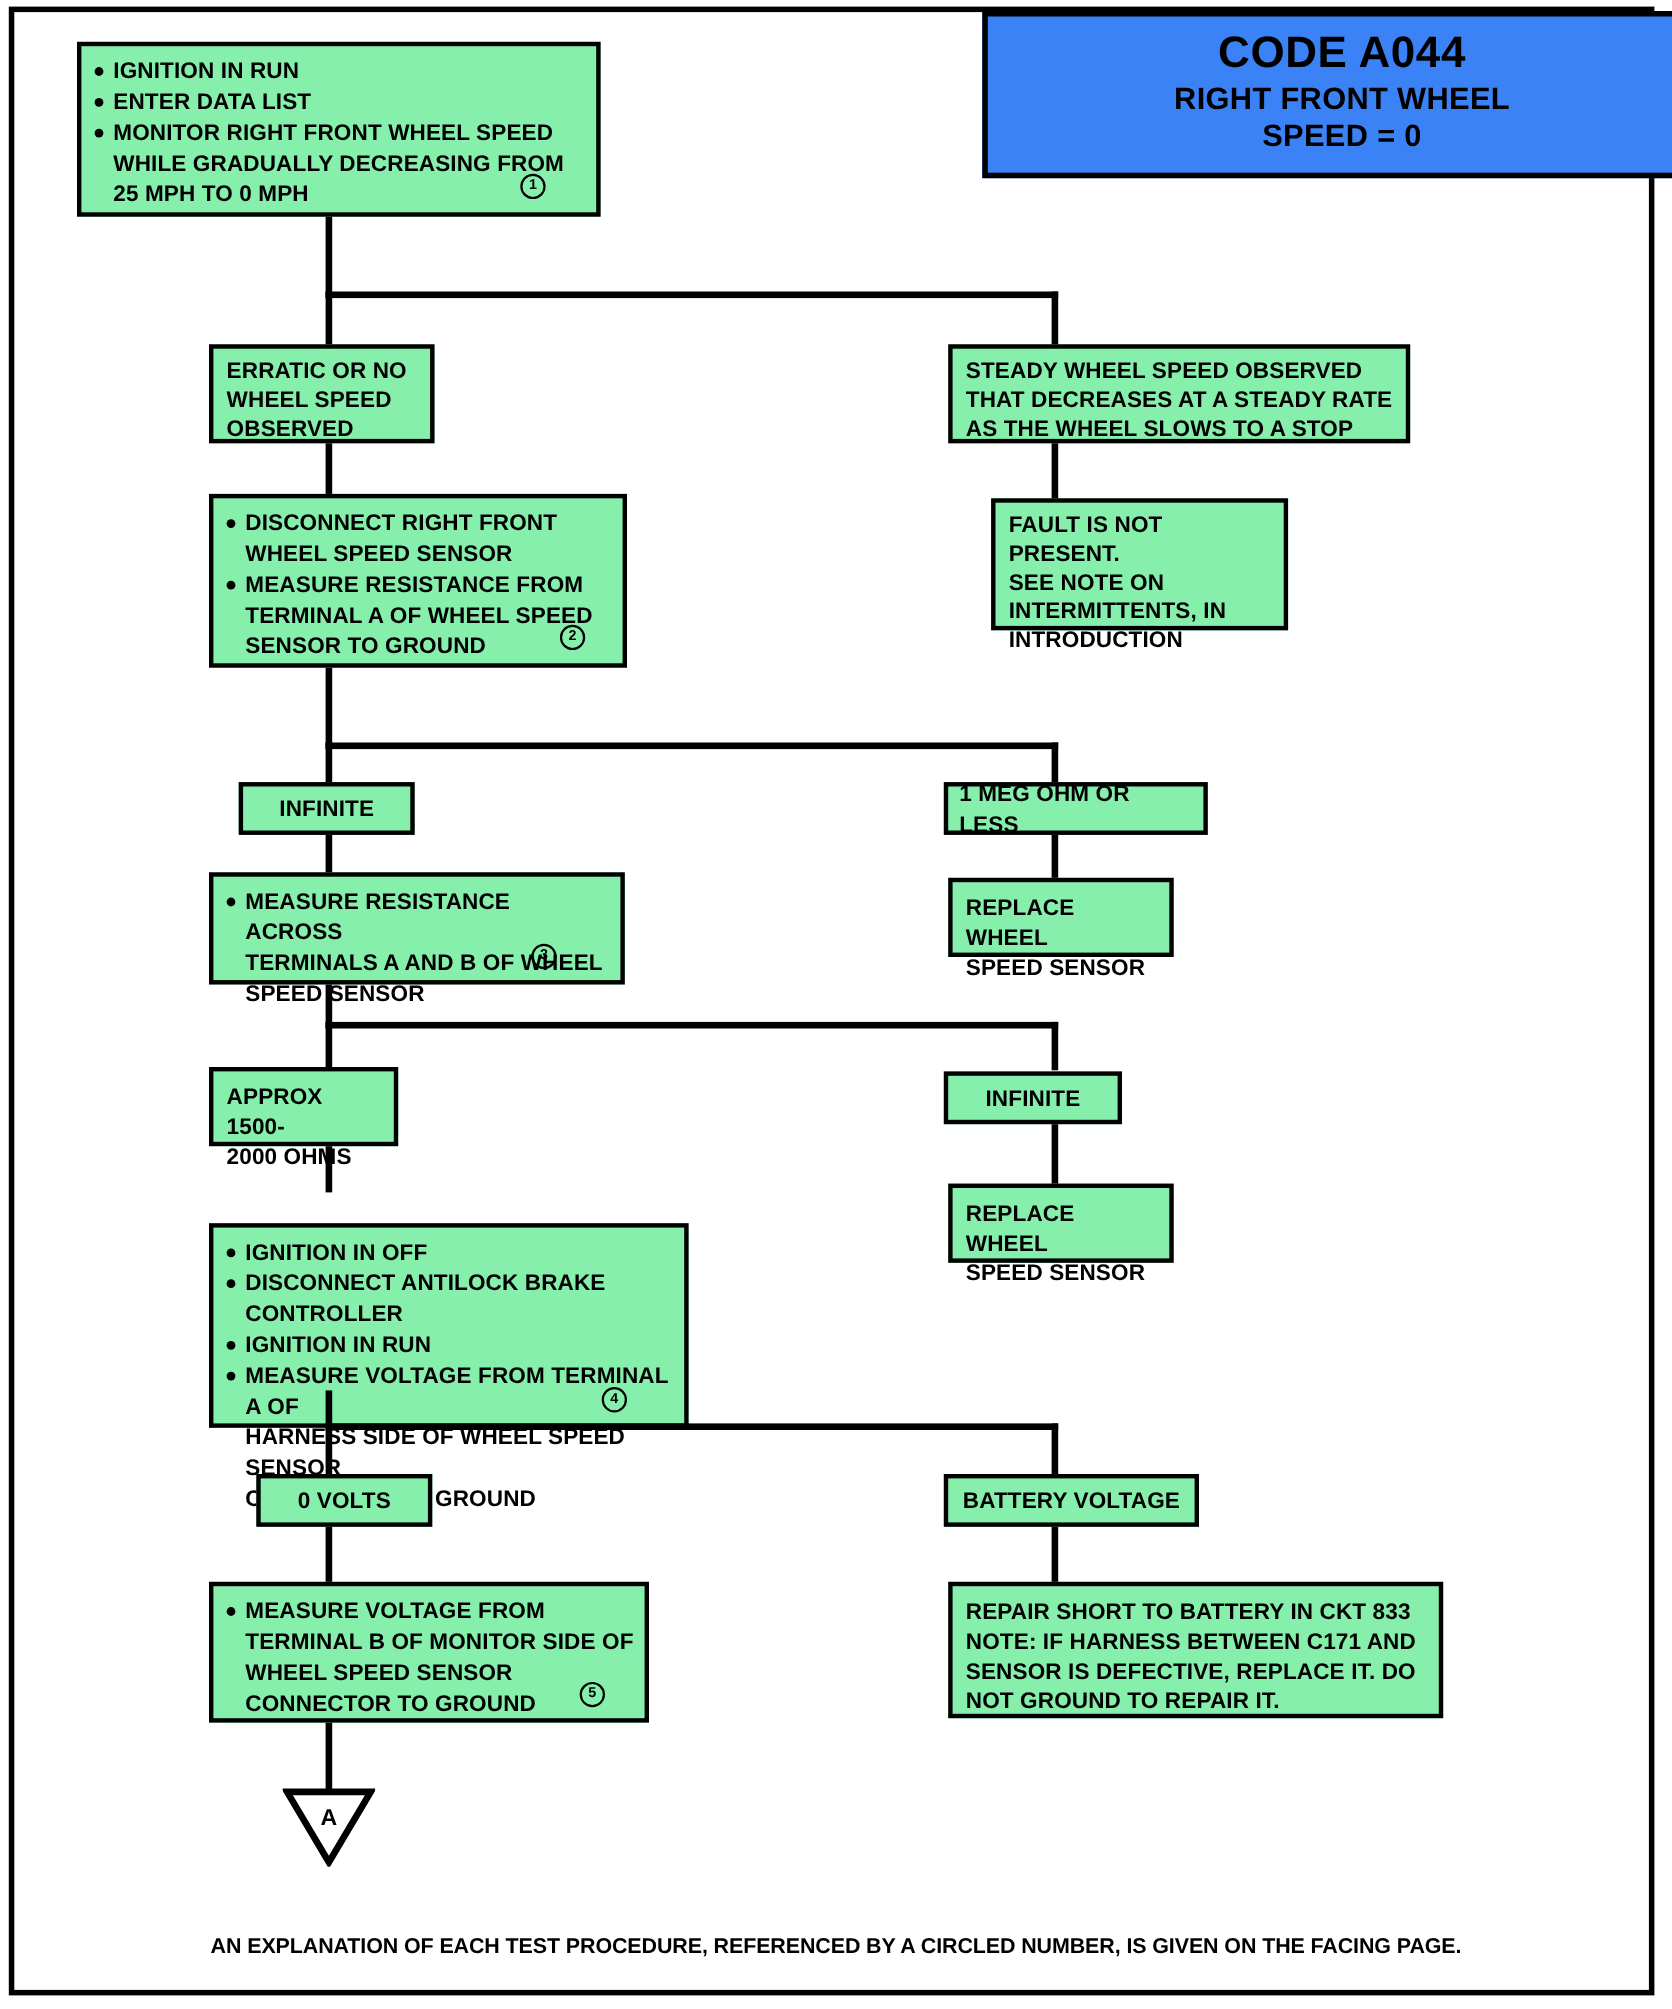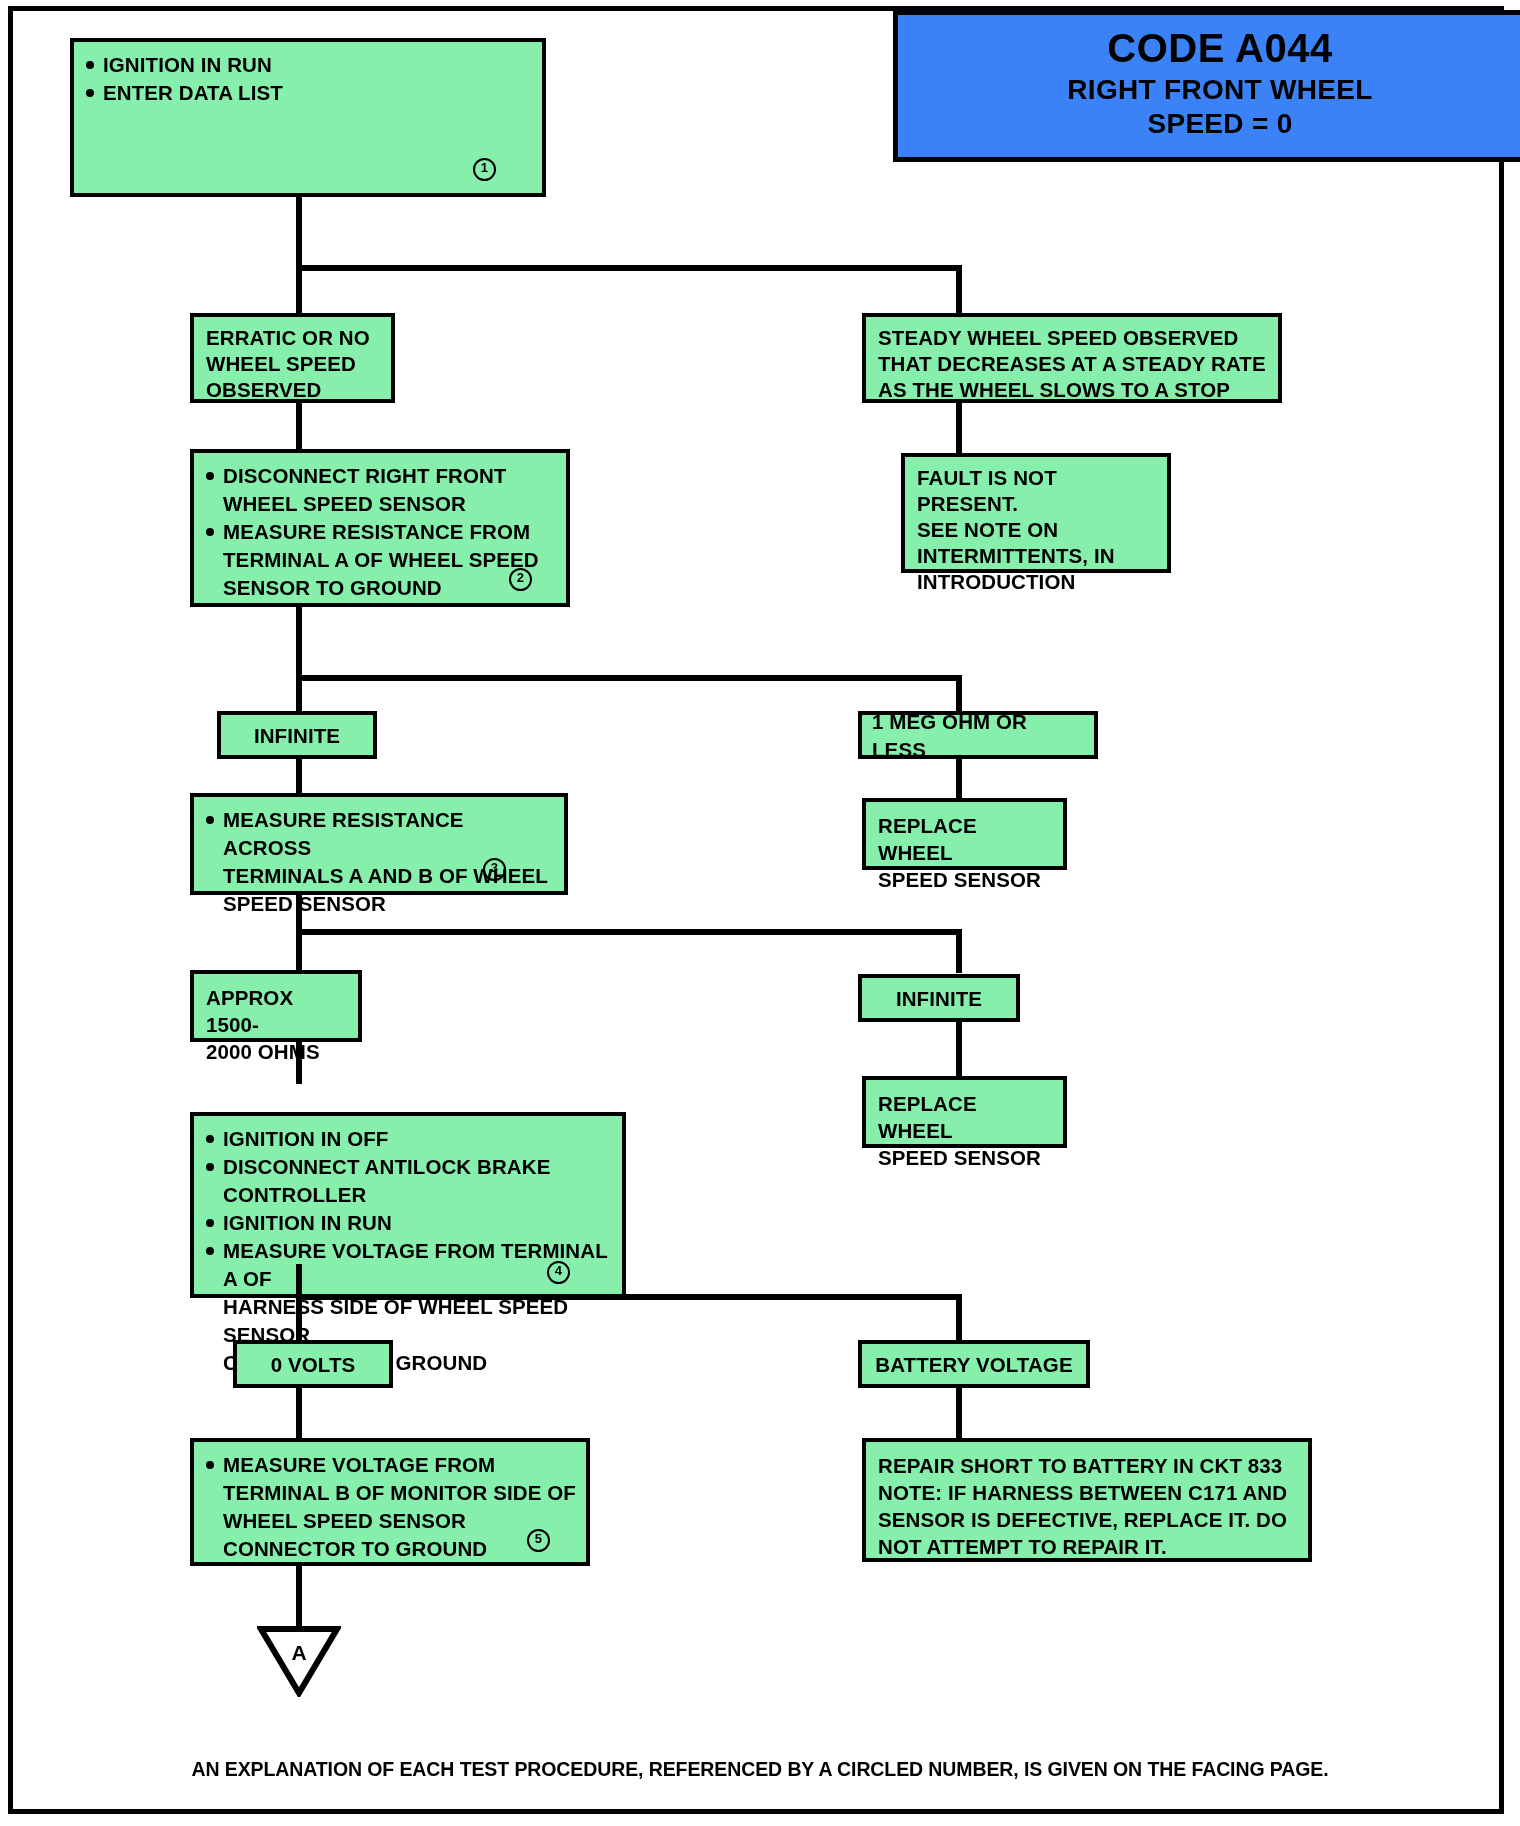--- a/index.html
+++ b/index.html
@@ -166,20 +166,25 @@
   <div class="header-box">
     <div class="code-title">CODE A044</div>
     <div class="code-sub1">RIGHT FRONT WHEEL</div>
     <div class="code-sub2">SPEED = 0</div>
   </div>
 
   <div class="fbox" style="left:70px; top:38px; width:476px; height:159px;">
     <ul>
       <li><span>IGNITION IN RUN</span></li>
       <li><span>ENTER DATA LIST</span></li>
+      <li>
+        <span>MONITOR RIGHT FRONT WHEEL SPEED</span>
+        <span class="plainline">WHILE GRADUALLY DECREASING FROM</span>
+        <span class="plainline">25 MPH TO 0 MPH</span>
+      </li>
     </ul>
     <span class="circnum" style="position:absolute; right:46px; bottom:12px;">1</span>
   </div>
 
   <div class="vline" style="left:296px; top:197px; height:74px;"></div>
   <div class="hline" style="left:296px; top:265px; width:666px;"></div>
   <div class="vline" style="left:296px; top:265px; height:50px;"></div>
   <div class="vline" style="left:956px; top:265px; height:50px;"></div>
 
   <div class="fbox" style="left:190px; top:313px; width:205px; height:90px; line-height:26px; padding-top:8px;">
@@ -316,21 +321,21 @@
         <span class="plainline">CONNECTOR TO GROUND</span>
       </li>
     </ul>
     <span class="circnum" style="position:absolute; right:36px; bottom:10px;">5</span>
   </div>
 
   <div class="fbox" style="left:862px; top:1438px; width:450px; height:124px; line-height:27px; padding-top:10px;">
     <span class="plainline">REPAIR SHORT TO BATTERY IN CKT 833</span>
     <span class="plainline">NOTE: IF HARNESS BETWEEN C171 AND</span>
     <span class="plainline">SENSOR IS DEFECTIVE, REPLACE IT. DO</span>
-    <span class="plainline">NOT ATTEMPT TO REPAIR IT.</span>
+    <span class="plainline">NOT GROUND TO REPAIR IT.</span>
   </div>
 
   <div class="vline" style="left:296px; top:1566px; height:64px;"></div>
 
   <div class="tri-wrap" style="left:257px; top:1625px;">
     <svg width="84" height="72" viewBox="0 0 84 72">
       <polygon points="4,4 80,4 42,68" fill="#ffffff" stroke="#000000" stroke-width="6" stroke-linejoin="miter"></polygon>
     </svg>
     <div class="tri-label">A</div>
   </div>

